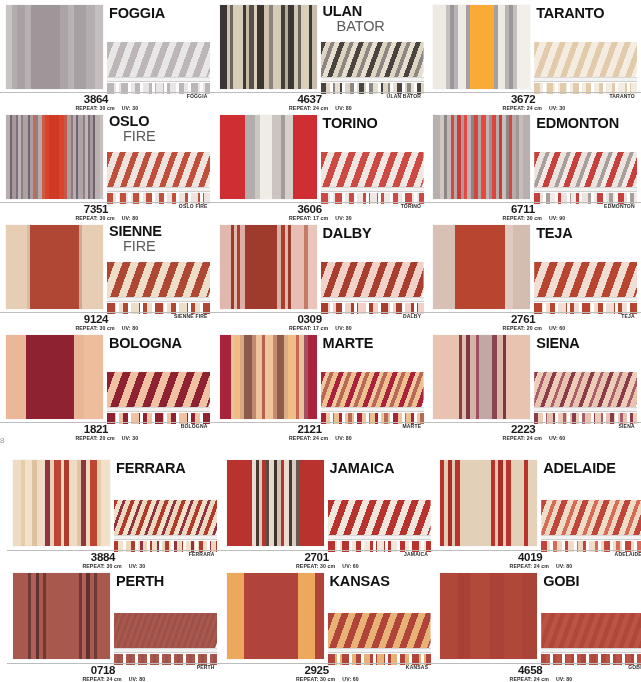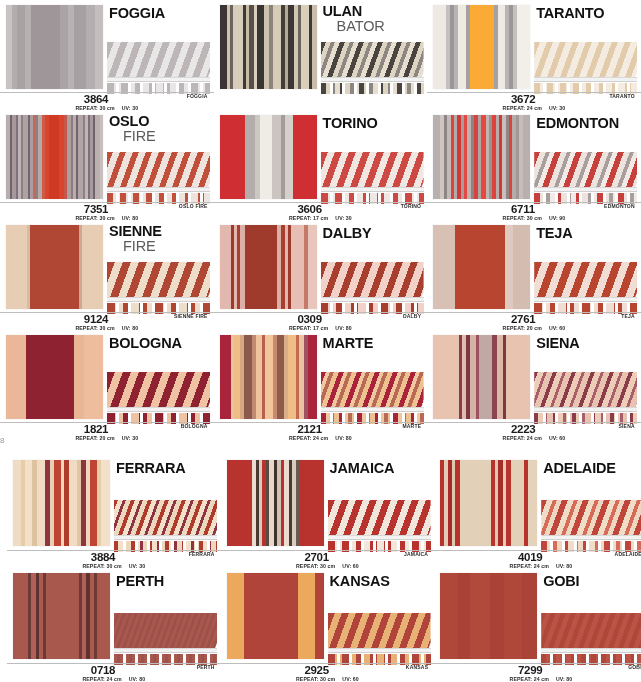--- a/index.html
+++ b/index.html
@@ -90,20 +90,25 @@
                   <div class="skew" style="background: repeating-linear-gradient(90deg, rgb(74, 68, 64) 0px, rgb(74, 68, 64) 5px, rgb(221, 212, 194) 5px, rgb(221, 212, 194) 10px, rgb(142, 134, 128) 10px, rgb(142, 134, 128) 14px, rgb(230, 223, 208) 14px, rgb(230, 223, 208) 19px);"></div>
                 </div>
                 <div class="barline"></div>
                 <div class="valance">
                   <div class="vstripes" style="background: repeating-linear-gradient(90deg, rgb(74, 68, 64) 0px, rgb(74, 68, 64) 5px, rgb(221, 212, 194) 5px, rgb(221, 212, 194) 10px, rgb(142, 134, 128) 10px, rgb(142, 134, 128) 14px, rgb(230, 223, 208) 14px, rgb(230, 223, 208) 19px);"></div>
                   <div class="mask"></div>
                 </div>
               </div>
             </div>
           </div>
+          <div class="meta">
+            <div class="code">4637</div>
+            <div class="specs"><span>REPEAT: 24 cm</span><span class="uv">UV: 80</span></div>
+            <div class="namesm">ULAN BATOR</div>
+          </div>
         </div>
         <div class="card">
           <div class="card-top">
             <div class="swatch" style="background: linear-gradient(90deg, rgb(238, 234, 227) 0%, rgb(238, 234, 227) 13.187%, rgb(196, 192, 192) 13.187%, rgb(196, 192, 192) 17.582%, rgb(155, 150, 152) 17.582%, rgb(155, 150, 152) 21.978%, rgb(184, 179, 180) 21.978%, rgb(184, 179, 180) 25.275%, rgb(238, 234, 227) 25.275%, rgb(238, 234, 227) 34.066%, rgb(165, 160, 162) 34.066%, rgb(165, 160, 162) 38.462%, rgb(249, 171, 54) 38.462%, rgb(249, 171, 54) 62.637%, rgb(165, 160, 162) 62.637%, rgb(165, 160, 162) 67.033%, rgb(238, 234, 227) 67.033%, rgb(238, 234, 227) 74.725%, rgb(184, 179, 180) 74.725%, rgb(184, 179, 180) 78.022%, rgb(155, 150, 152) 78.022%, rgb(155, 150, 152) 82.418%, rgb(196, 192, 192) 82.418%, rgb(196, 192, 192) 86.813%, rgb(242, 239, 233) 86.813%, rgb(242, 239, 233) 100%);"></div>
             <div class="right">
               <div class="title">TARANTO</div>
               <div class="awning">
                 <div class="canopy">
                   <div class="skew" style="background: repeating-linear-gradient(90deg, rgb(226, 203, 170) 0px, rgb(226, 203, 170) 6px, rgb(244, 236, 224) 6px, rgb(244, 236, 224) 13px);"></div>
                 </div>
@@ -461,21 +466,21 @@
                 </div>
                 <div class="barline"></div>
                 <div class="valance">
                   <div class="vstripes" style="background: repeating-linear-gradient(90deg, rgb(176, 72, 58) 0px, rgb(176, 72, 58) 5px, rgb(187, 84, 70) 5px, rgb(187, 84, 70) 10px);"></div>
                   <div class="mask"></div>
                 </div>
               </div>
             </div>
           </div>
           <div class="meta">
-            <div class="code">7299</div>
+            <div class="code">4658</div>
             <div class="specs"><span>REPEAT: 24 cm</span><span class="uv">UV: 80</span></div>
             <div class="namesm">GOBI</div>
           </div>
         </div>
       </div>
   </div>
 
 </div>
 
 </body></html>

